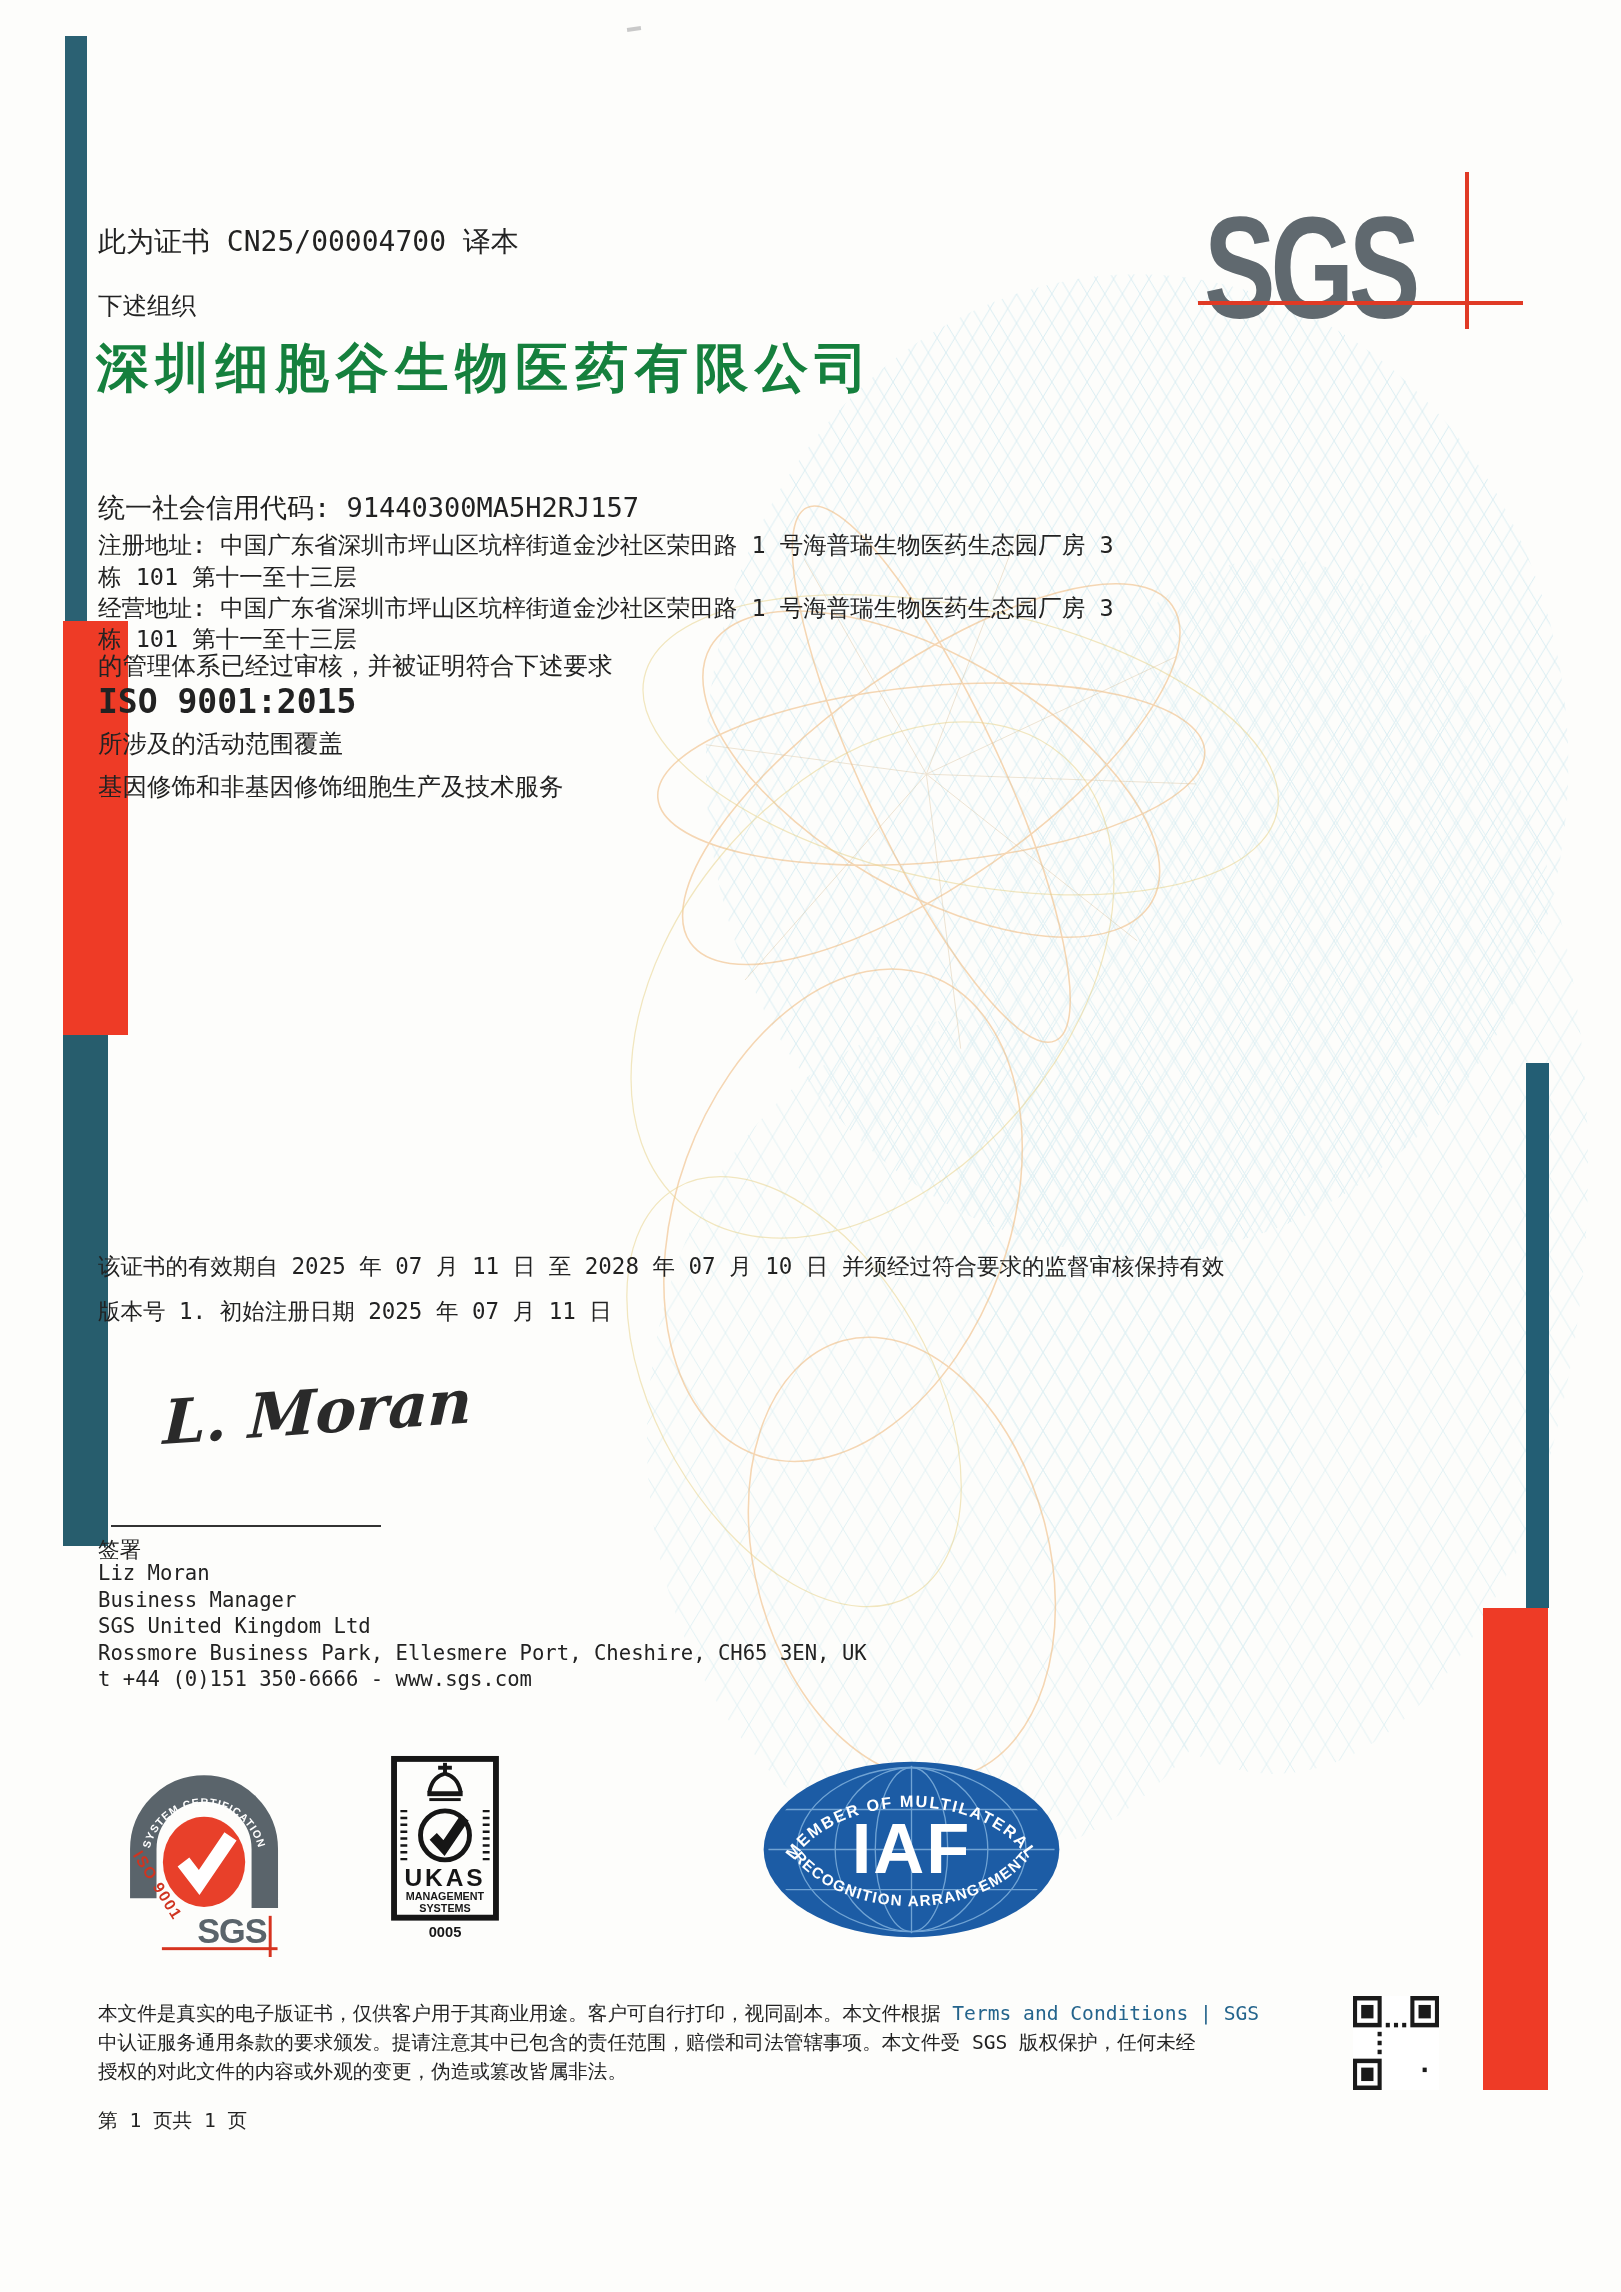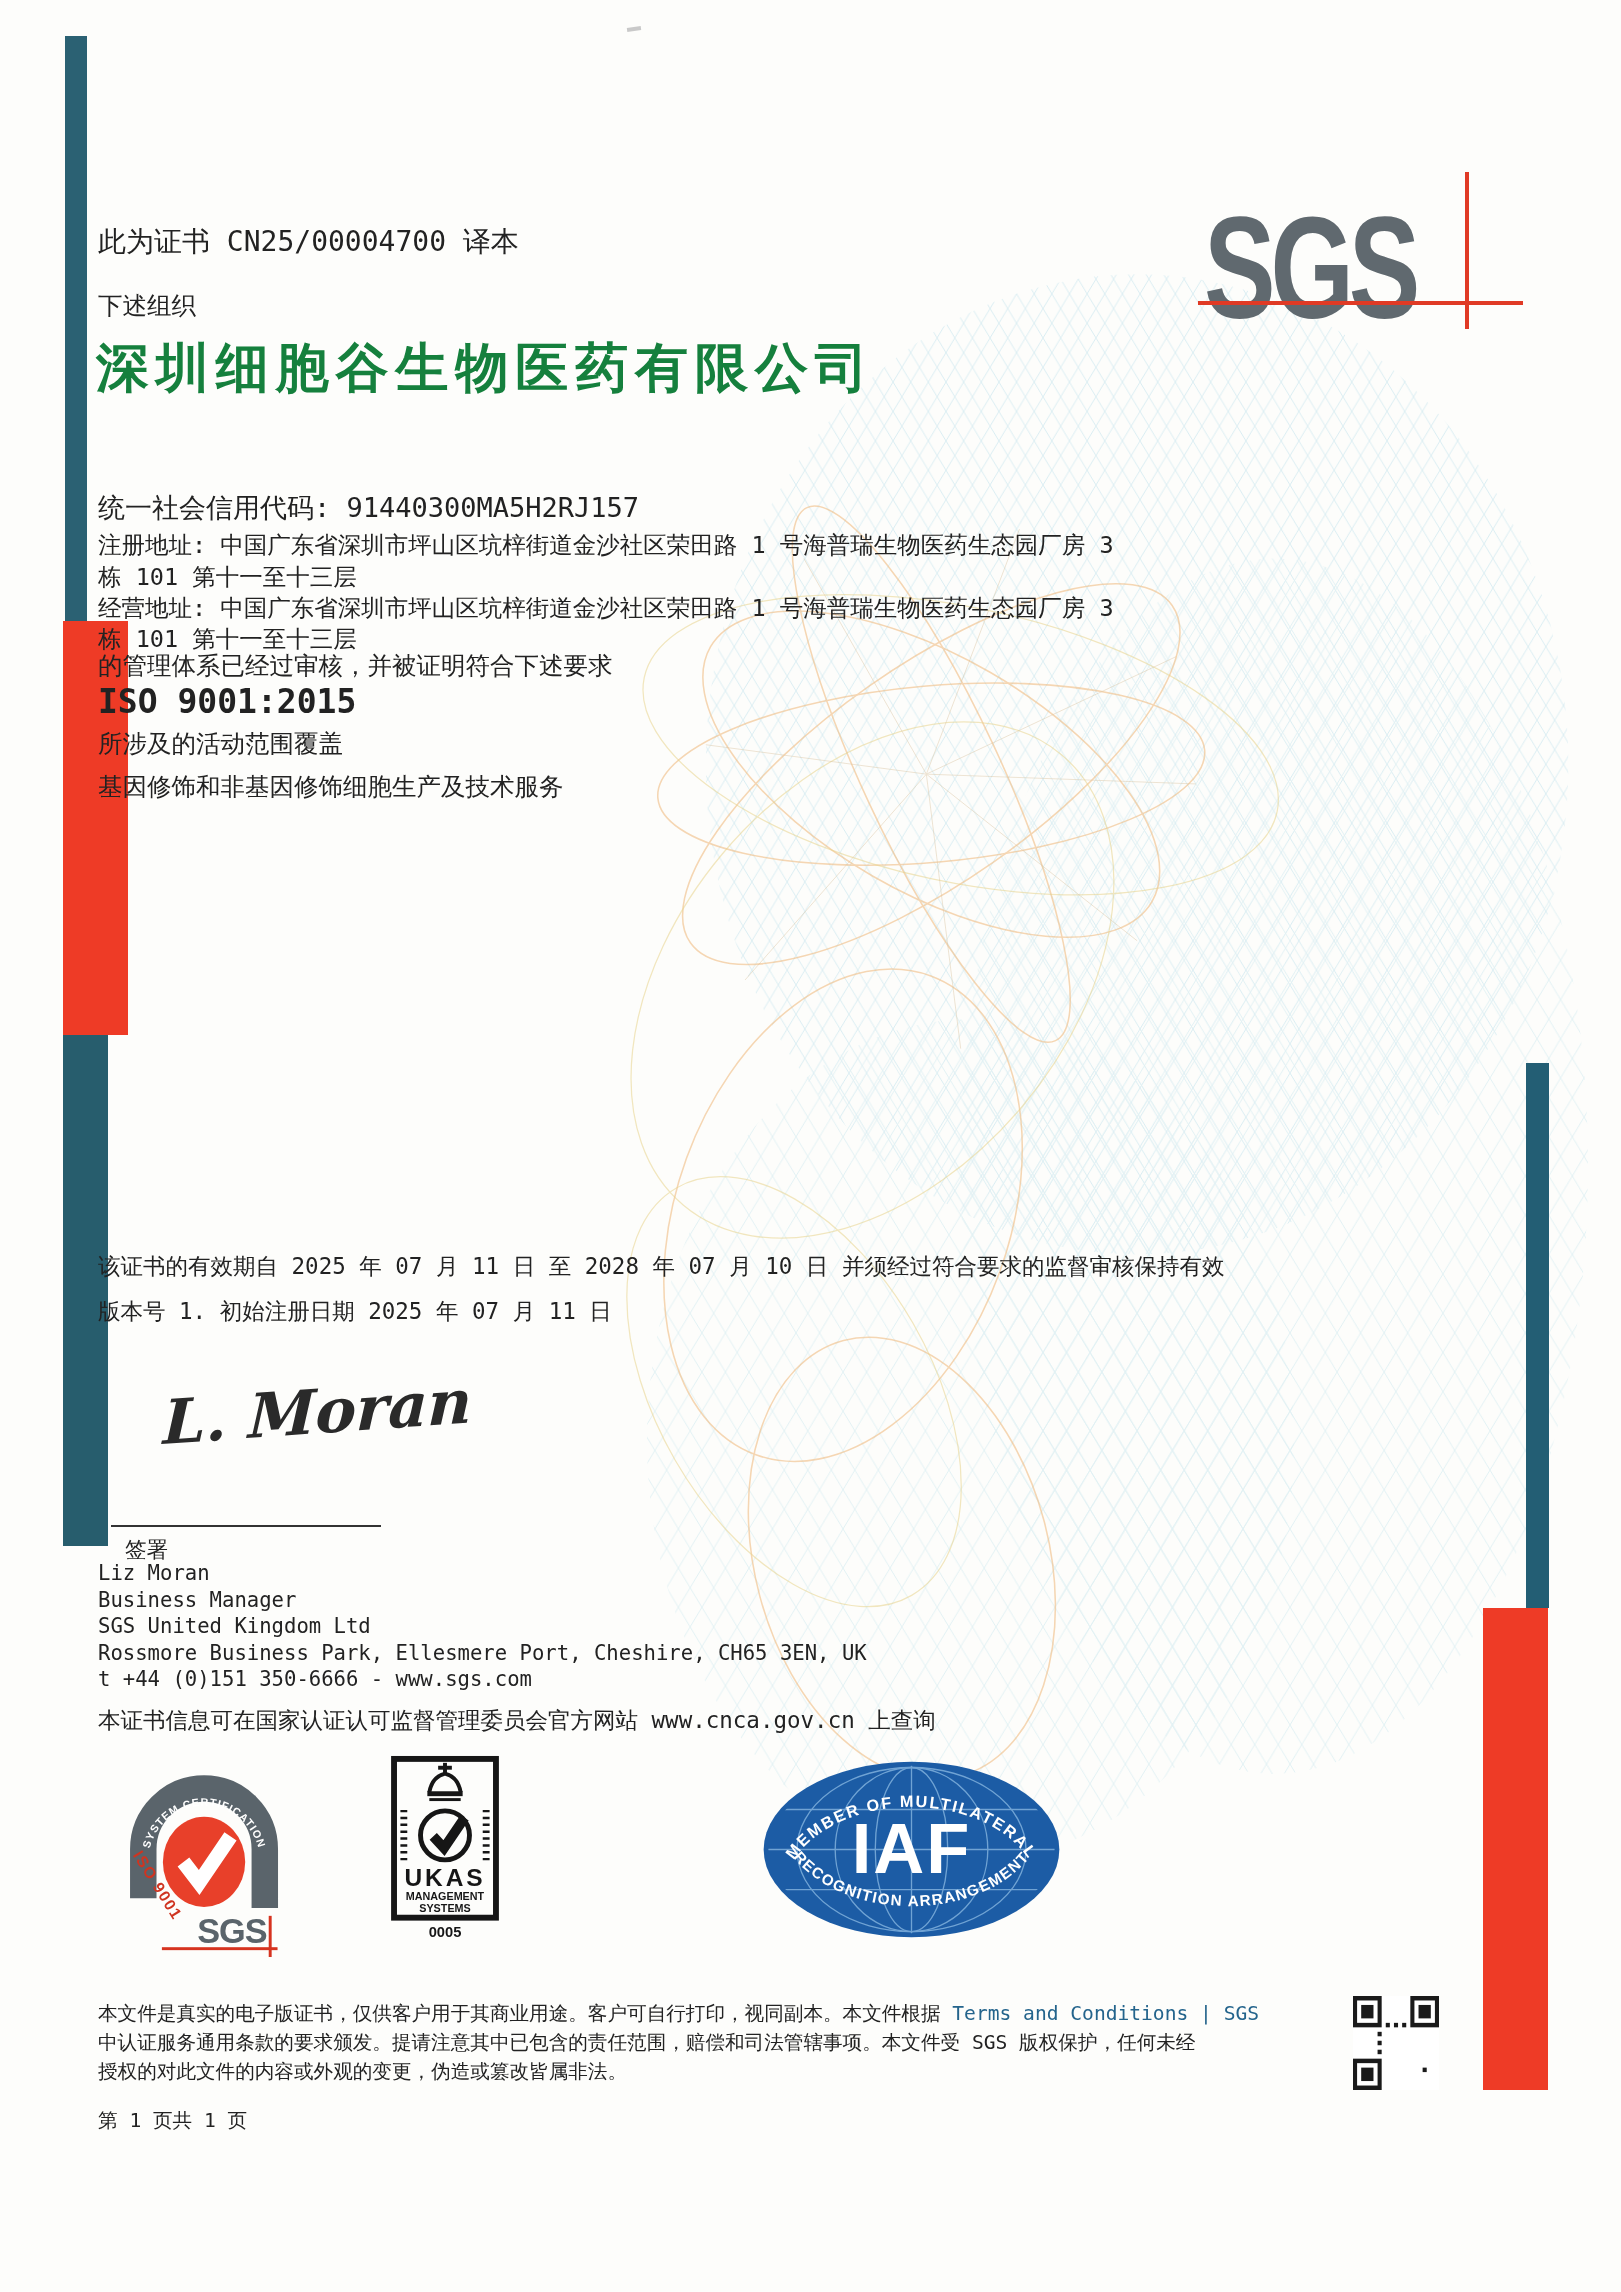--- a/index.html
+++ b/index.html
@@ -80,28 +80,27 @@
   <div class="abs cn" style="left:98px;top:649px;font-size:24.5px;">的管理体系已经过审核，并被证明符合下述要求</div>
   <div class="abs cn" style="left:98px;top:682px;font-size:33px;font-weight:bold;">ISO 9001:2015</div>
   <div class="abs cn" style="left:98px;top:727px;font-size:24.5px;">所涉及的活动范围覆盖</div>
   <div class="abs cn" style="left:98px;top:770px;font-size:24.5px;">基因修饰和非基因修饰细胞生产及技术服务</div>
 
   <div class="abs cn" style="left:98px;top:1251px;font-size:22.5px;">该证书的有效期自 2025 年 07 月 11 日 至 2028 年 07 月 10 日 并须经过符合要求的监督审核保持有效</div>
   <div class="abs cn" style="left:98px;top:1284px;font-size:22.5px;margin-top:12px;">版本号 1. 初始注册日期 2025 年 07 月 11 日</div>
 
   <div class="abs sig" style="left:162px;top:1387px;">L. Moran</div>
   <div class="sigline" style="left:111px;top:1525px;width:270px;"></div>
-  <div class="abs cn" style="left:98px;top:1535px;font-size:21.6px;margin-left:27px;">签署</div>
+  <div class="abs cn" style="left:98px;top:1535px;font-size:21.6px;">签署</div>
   <div class="abs cn" style="left:98px;top:1561px;font-size:20.6px;">Liz Moran</div>
   <div class="abs cn" style="left:98px;top:1588px;font-size:20.6px;">Business Manager</div>
   <div class="abs cn" style="left:98px;top:1614px;font-size:20.6px;">SGS United Kingdom Ltd</div>
   <div class="abs cn" style="left:98px;top:1641px;font-size:20.6px;">Rossmore Business Park, Ellesmere Port, Cheshire, CH65 3EN, UK</div>
   <div class="abs cn" style="left:98px;top:1667px;font-size:20.6px;">t +44 (0)151 350-6666 - www.sgs.com</div>
 
-  <div class="abs cn" style="left:98px;top:1705px;font-size:22.5px;">本证书信息可在国家认证认可监督管理委员会官方网站 www.cnca.gov.cn 上查询</div>
 
   <svg class="abs" style="left:120px;top:1761px;" width="172" height="196" viewBox="0 0 170 200">
     <path d="M 21 140 L 21 90 A 62 62 0 0 1 145 90 L 145 150" fill="none" stroke="#5a646b" stroke-width="27"></path>
     <path id="arcTextPath" d="M 27 92 A 57 57 0 0 1 139 92" fill="none"></path>
     <text font-size="11" font-weight="bold" fill="#ffffff" letter-spacing="1">
       <textPath href="#arcTextPath" startOffset="50%" text-anchor="middle">SYSTEM CERTIFICATION</textPath>
     </text>
     <text transform="translate(10 96) rotate(58)" font-size="16" font-weight="bold" fill="#cf3420" letter-spacing="1.5">ISO 9001</text>
     <ellipse cx="83" cy="103" rx="42" ry="46" fill="#e8402a"></ellipse>
     <path d="M 62 103 L 78 124 L 110 77" fill="none" stroke="#ffffff" stroke-width="15"></path>

